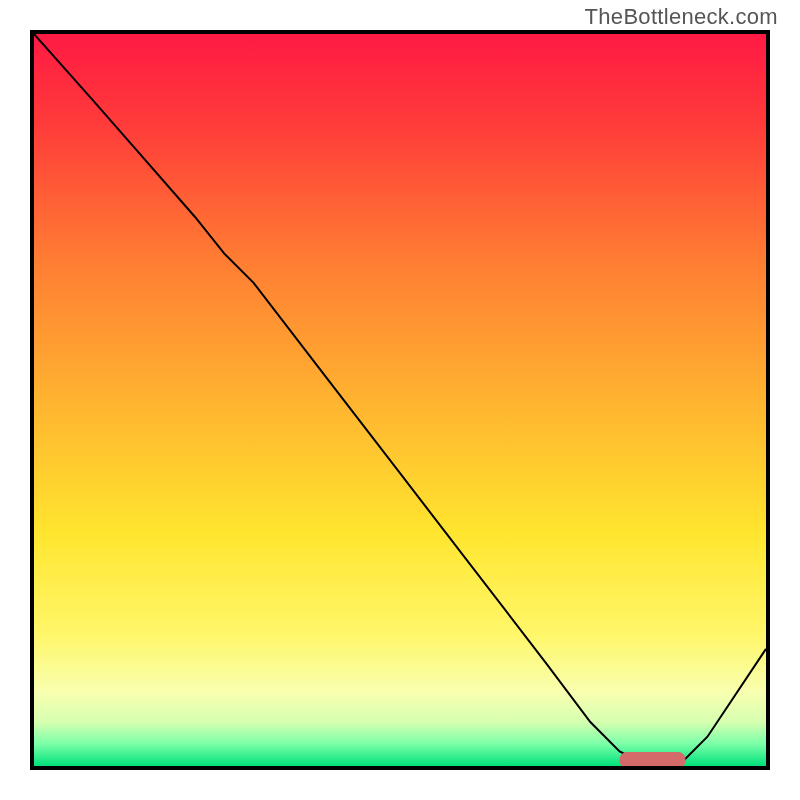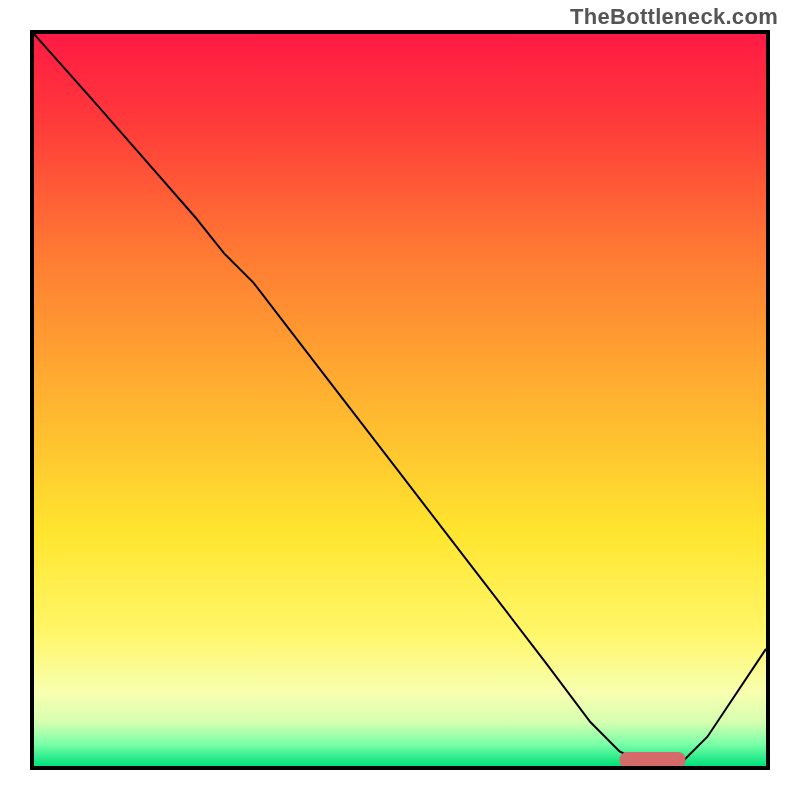--- a/index.html
+++ b/index.html
@@ -14,21 +14,21 @@
   .container {
     position: relative;
     width: 800px;
     height: 800px;
   }
   .watermark {
     position: absolute;
     top: 4px;
     right: 22px;
     font-size: 22px;
-    font-weight: 700;
+    font-weight: 400;
     color: #555555;
     letter-spacing: 0.3px;
   }
   .plot-frame {
     position: absolute;
     left: 30px;
     top: 30px;
     width: 740px;
     height: 740px;
     border: 4px solid #000000;

